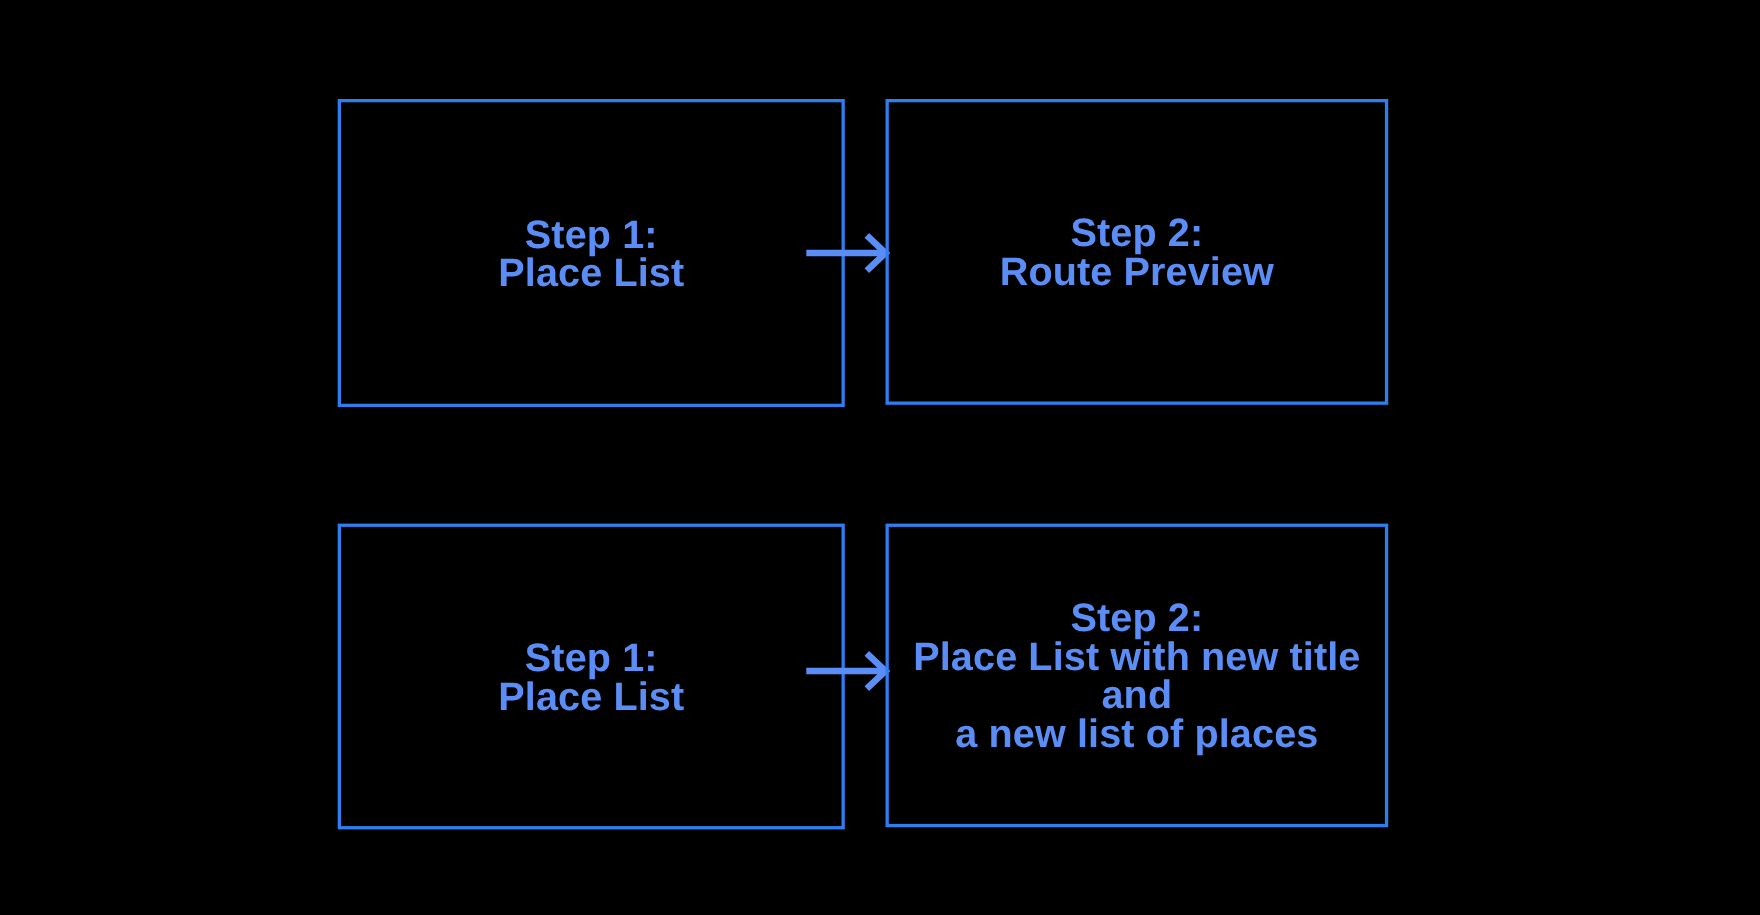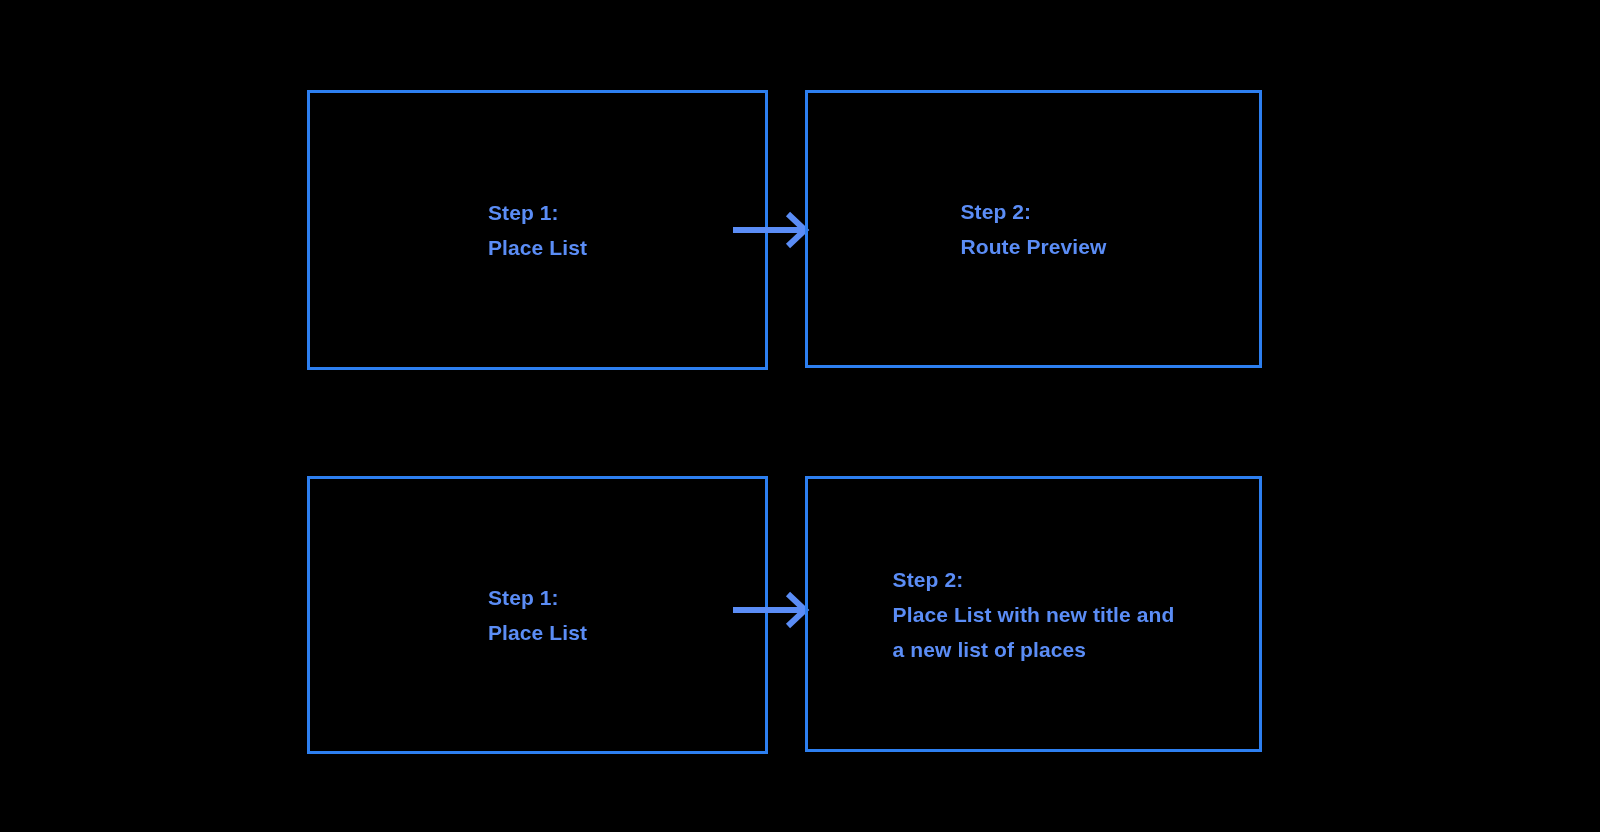--- a/index.html
+++ b/index.html
@@ -55,24 +55,24 @@
   }
 
   #box-step1-top    { top: 2px;  height: 280px; }
   #box-step2-top    { top: 2px;  height: 278px; }
   #box-step1-bottom { top: 2px;  height: 278px; }
   #box-step2-bottom { top: 2px;  height: 276px; }
 
   .step-label {
     color: #5b8df6;
     font-family: "Liberation Sans", sans-serif;
-    font-size: 21px;
+    font-size: 36px;
     font-weight: bold;
     line-height: 35px;
-    text-align: left;
+    text-align: center;
     letter-spacing: 0.1px;
     white-space: pre-line;
     padding: 0 10px;
   }
 
   
   .connector {
     position: absolute;
     height: 40px;
     width: 80px;

